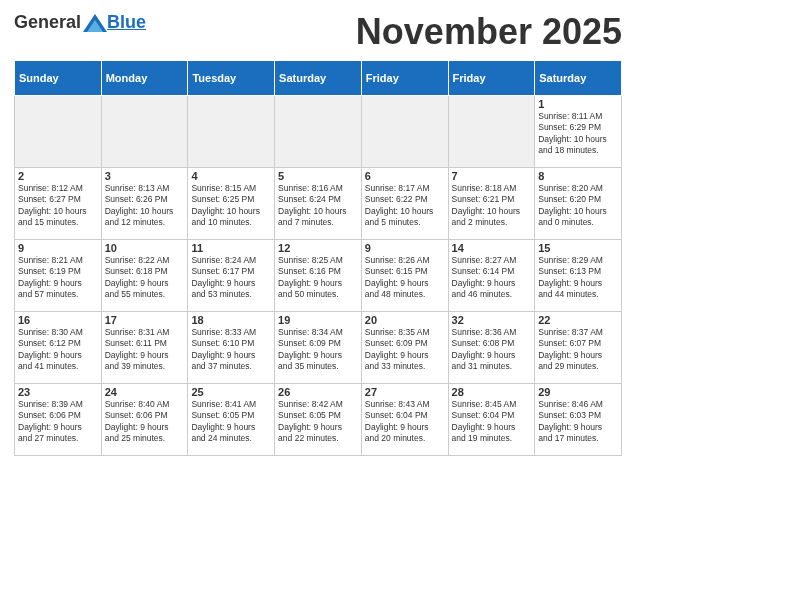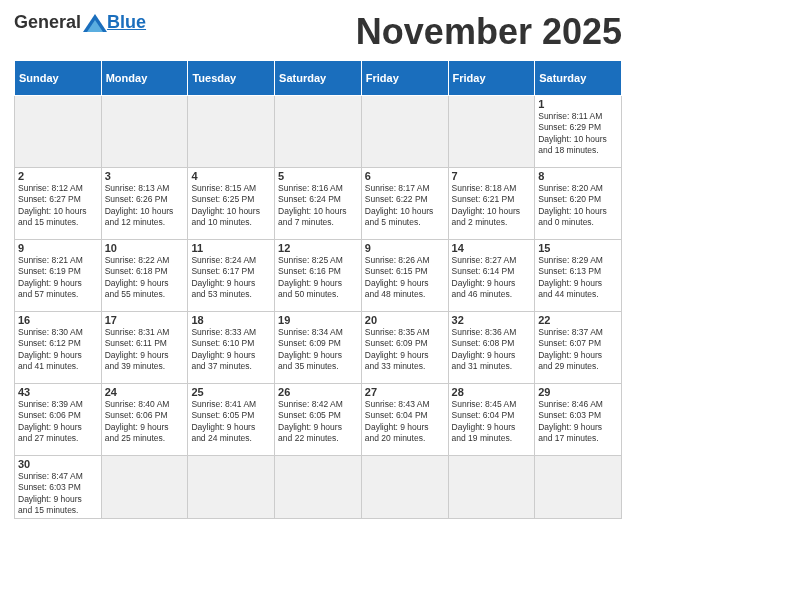--- a/index.html
+++ b/index.html
@@ -233,21 +233,21 @@
             <span class="day-num">32</span>
             <div class="day-info">Sunrise: 8:36 AM<br>Sunset: 6:08 PM<br>Daylight: 9 hours<br>and 31 minutes.</div>
           </td>
           <td>
             <span class="day-num">22</span>
             <div class="day-info">Sunrise: 8:37 AM<br>Sunset: 6:07 PM<br>Daylight: 9 hours<br>and 29 minutes.</div>
           </td>
         </tr>
         <tr>
           <td>
-            <span class="day-num">43</span>
+            <span class="day-num">23</span>
             <div class="day-info">Sunrise: 8:39 AM<br>Sunset: 6:06 PM<br>Daylight: 9 hours<br>and 27 minutes.</div>
           </td>
           <td>
             <span class="day-num">24</span>
             <div class="day-info">Sunrise: 8:40 AM<br>Sunset: 6:06 PM<br>Daylight: 9 hours<br>and 25 minutes.</div>
           </td>
           <td>
             <span class="day-num">25</span>
             <div class="day-info">Sunrise: 8:41 AM<br>Sunset: 6:05 PM<br>Daylight: 9 hours<br>and 24 minutes.</div>
           </td>
@@ -260,28 +260,16 @@
             <div class="day-info">Sunrise: 8:43 AM<br>Sunset: 6:04 PM<br>Daylight: 9 hours<br>and 20 minutes.</div>
           </td>
           <td>
             <span class="day-num">28</span>
             <div class="day-info">Sunrise: 8:45 AM<br>Sunset: 6:04 PM<br>Daylight: 9 hours<br>and 19 minutes.</div>
           </td>
           <td>
             <span class="day-num">29</span>
             <div class="day-info">Sunrise: 8:46 AM<br>Sunset: 6:03 PM<br>Daylight: 9 hours<br>and 17 minutes.</div>
           </td>
-        </tr>
-        <tr>
-          <td class="last-row">
-            <span class="day-num">30</span>
-            <div class="day-info">Sunrise: 8:47 AM<br>Sunset: 6:03 PM<br>Daylight: 9 hours<br>and 15 minutes.</div>
-          </td>
-          <td class="last-row empty"></td>
-          <td class="last-row empty"></td>
-          <td class="last-row empty"></td>
-          <td class="last-row empty"></td>
-          <td class="last-row empty"></td>
-          <td class="last-row empty"></td>
         </tr>
       </tbody>
   </table>
 </div>
 
 </body></html>

